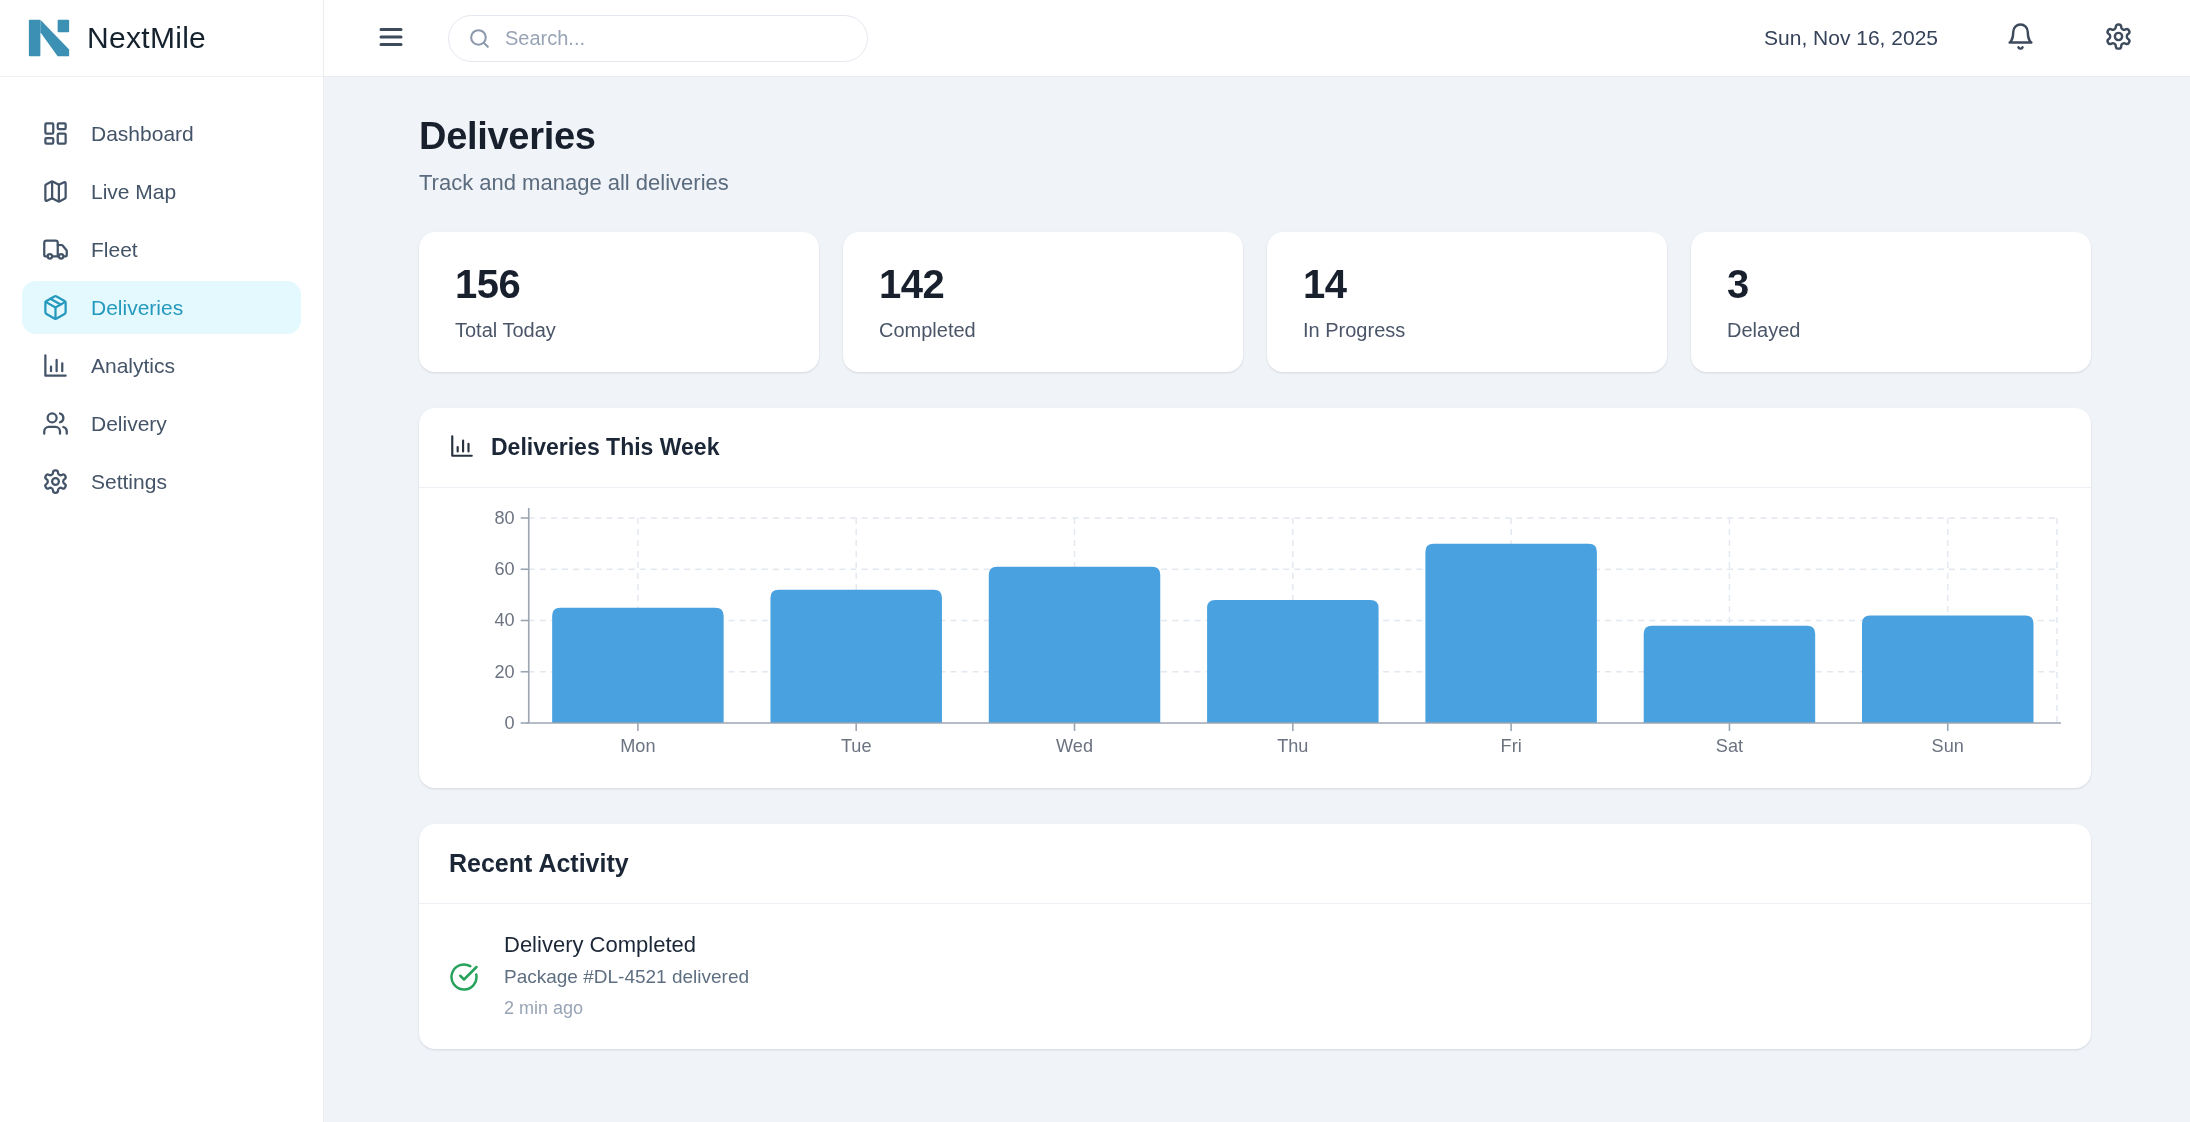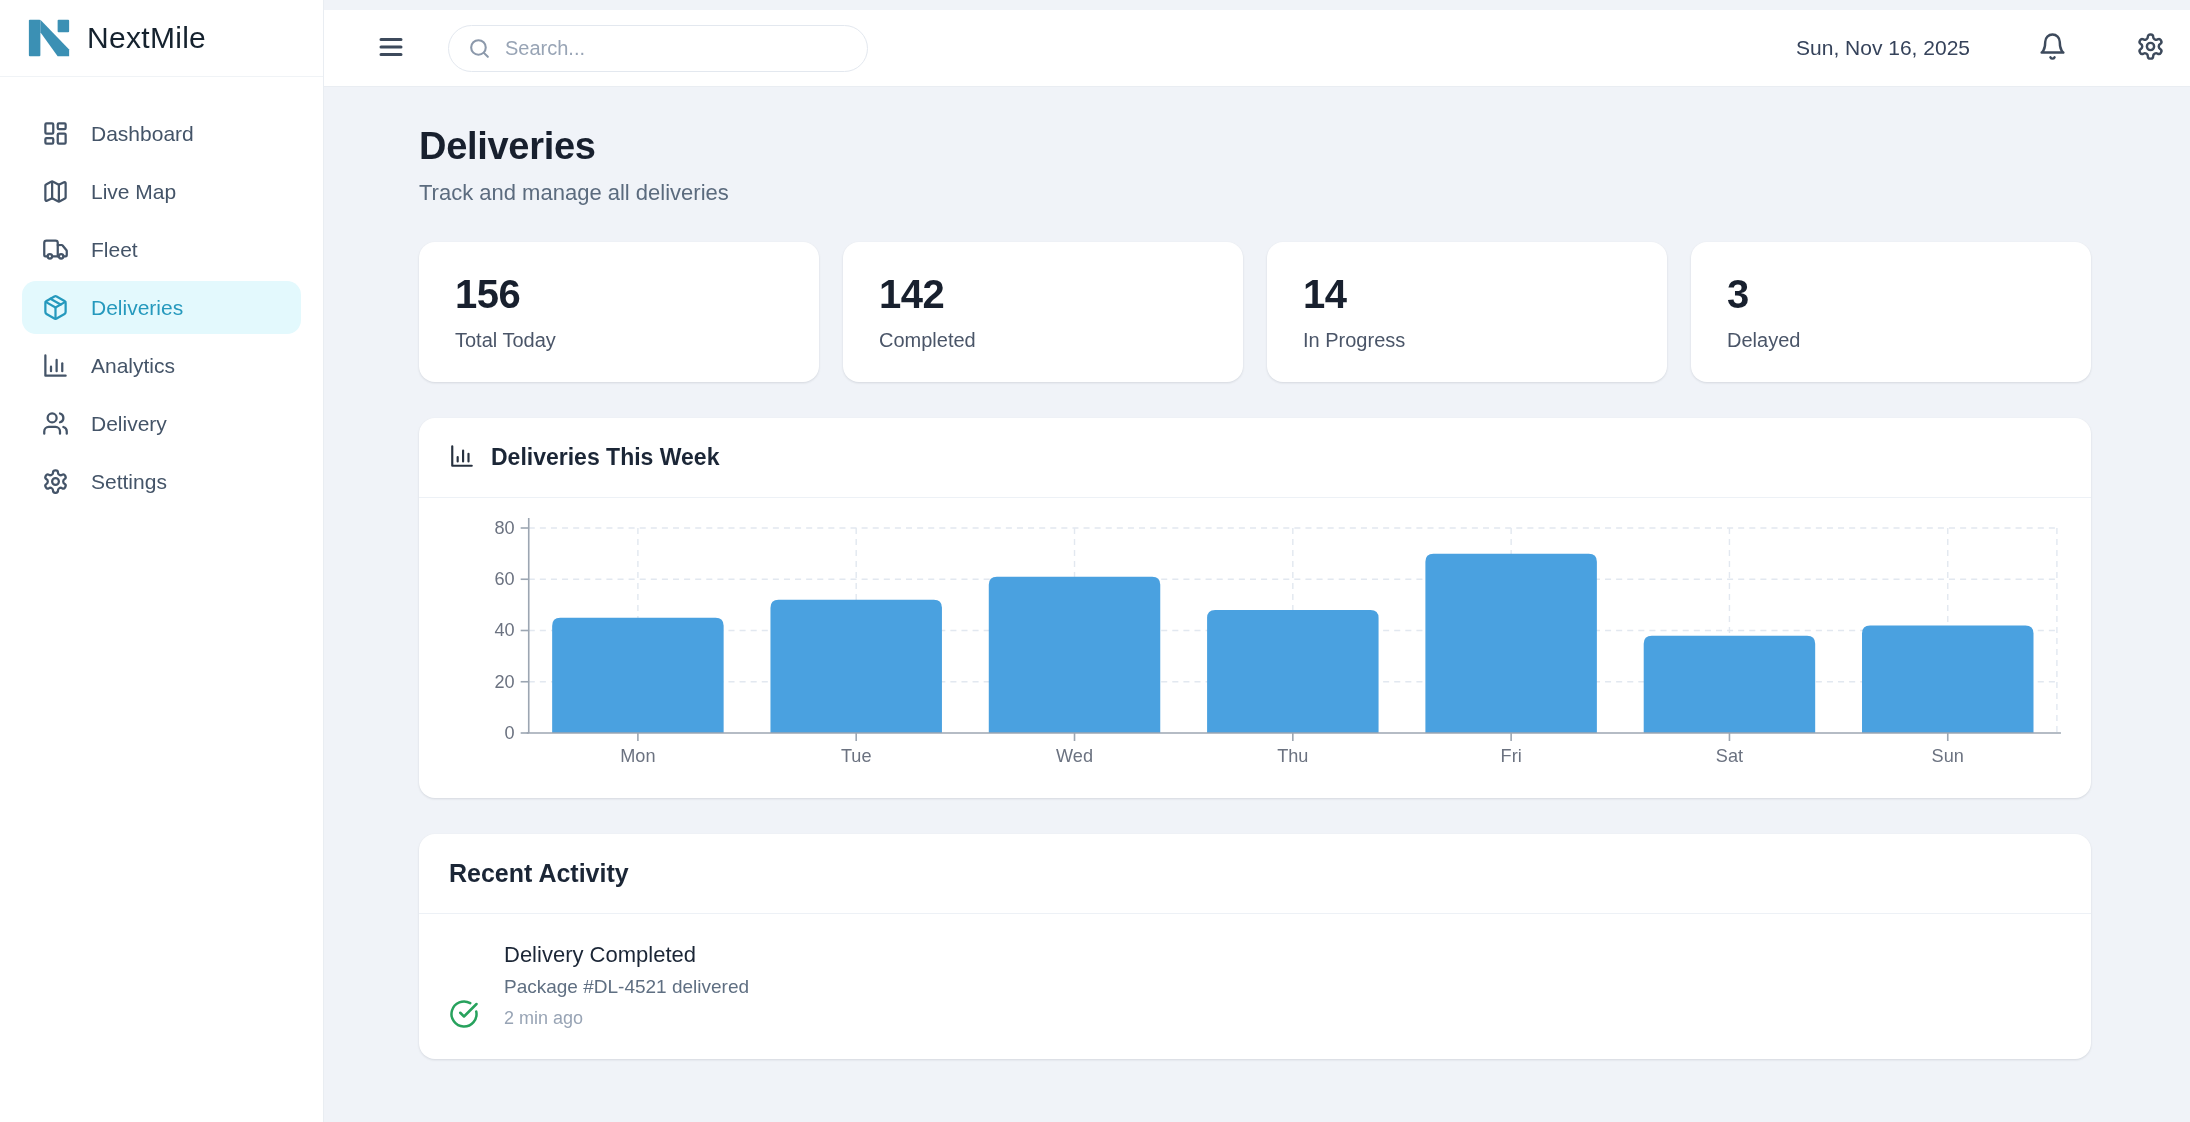--- a/index.html
+++ b/index.html
@@ -11,29 +11,29 @@
   .logo-row { height:77px; flex:none; display:flex; align-items:center; gap:15px; padding:0 26px; border-bottom:1px solid #F0F3F6; cursor:pointer; }
   .logo-mark svg { width:46px; height:46px; display:block; }
   .brand-name { font-size:30px; font-weight:400; color:#15222E; letter-spacing:.3px; }
   .nav { padding:30px 22px; flex:1; }
   .nav-item { display:flex; align-items:center; gap:22px; height:53px; padding:0 20px; margin-bottom:5px; border-radius:14px; color:#445468; cursor:pointer; }
   .nav-item svg { width:27px; height:27px; flex:none; }
   .nav-item .nav-label { font-size:21px; font-weight:500; }
   .nav-item.active { background:#E3F9FD; color:#2599BD; }
 
   
-  .main-col { flex:1; display:flex; flex-direction:column; min-width:0;margin-top:10px; }
+  .main-col { flex:1; display:flex; flex-direction:column; min-width:0; }
   .topbar { height:77px; flex:none; background:#fff; border-bottom:1px solid #E9EDF2; display:flex; align-items:center; }
   .menu-btn { margin-left:50px; width:34px; height:34px; border:none; background:transparent; color:#3D4A5C; cursor:pointer; padding:0; }
   .menu-btn svg { width:30px; height:30px; }
   .search-wrap { position:relative; margin-left:40px; }
   .search-input { width:420px; height:47px; border:1.5px solid #E3E8EF; border-radius:24px; background:#fff; padding:0 20px 0 56px; font-size:20px; color:#334155; outline:none; font-family:"Liberation Sans", sans-serif; }
   .search-input::placeholder { color:#98A4B5; }
   .search-wrap .search-glyph { position:absolute; left:19px; top:11px; width:25px; height:25px; color:#8C99AB; pointer-events:none; }
-  .topbar-right { margin-left:auto; display:flex; align-items:center; gap:66px; padding-right:24px; }
+  .topbar-right { margin-left:auto; display:flex; align-items:center; gap:66px; padding-right:56px; }
   .topbar-date { font-size:21px; color:#35425A; }
   .icon-btn { width:32px; height:32px; border:none; background:transparent; color:#3D4A5C; cursor:pointer; padding:0; }
   .icon-btn svg { width:29px; height:29px; }
 
   
   .content { flex:1; background:#F0F3F8; padding:38px 99px 0 95px; overflow:hidden; }
   .page-title { font-size:38px; font-weight:700; color:#18202E; letter-spacing:-.3px; }
   .page-subtitle { font-size:22px; color:#5B6B7E; margin-top:12px; }
 
   .stats-row { display:flex; gap:24px; margin-top:36px; }
@@ -45,21 +45,21 @@
   .panel { background:#fff; border-radius:16px; margin-top:36px;
            box-shadow:0 1px 3px rgba(16,24,40,.07), 0 1px 2px rgba(16,24,40,.05); }
   .panel-header { display:flex; align-items:center; gap:16px; height:80px; padding:0 30px; border-bottom:1px solid #EDF1F6; }
   .panel-header svg { width:26px; height:26px; color:#27313F; }
   .panel-title { font-size:23px; font-weight:600; color:#1B2636; }
   .panel-title.lg { font-size:25px; }
   .chart-body { padding:0 24px; height:300px; }
   .chart-body svg { display:block; width:100%; height:298px; }
 
   .activity-list { padding:28px 30px 30px; }
-  .activity-item { display:flex; align-items:flex-end; gap:25px; margin-bottom:31px; }
+  .activity-item { display:flex; align-items:center; gap:25px; margin-bottom:31px; }
   .activity-item:last-child { margin-bottom:0; }
   .activity-icon { width:30px; height:30px; flex:none; margin-top:2px; }
   .activity-icon svg { width:30px; height:30px; }
   .activity-title { font-size:22px; font-weight:500; color:#1B2636; }
   .activity-sub { font-size:19px; color:#5F6F82; margin-top:8px; }
   .activity-time { font-size:18px; color:#98A4B5; margin-top:10px; }
 </style>
 </head>
 <body>
 

